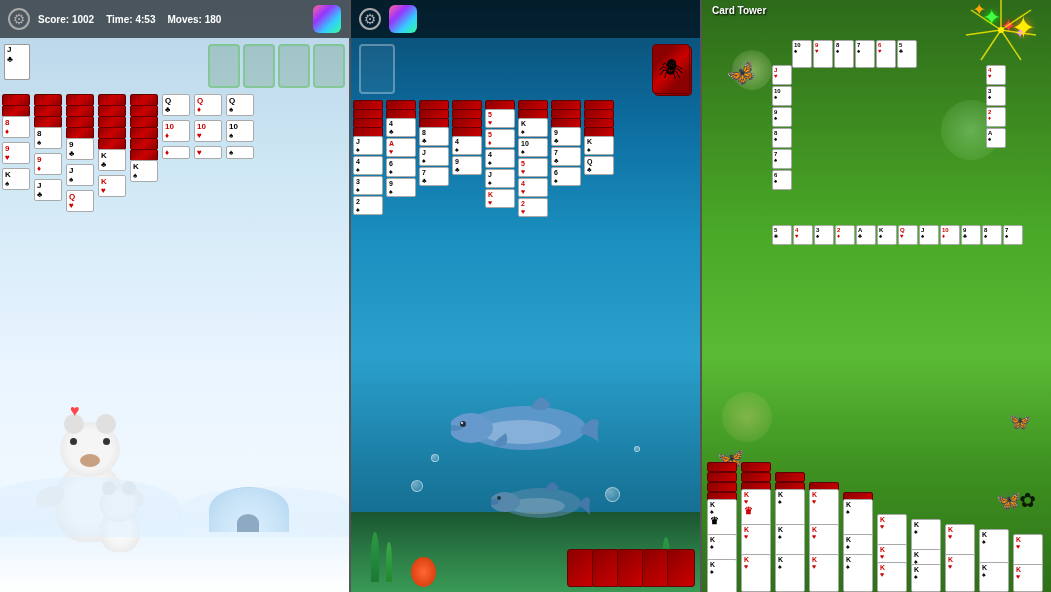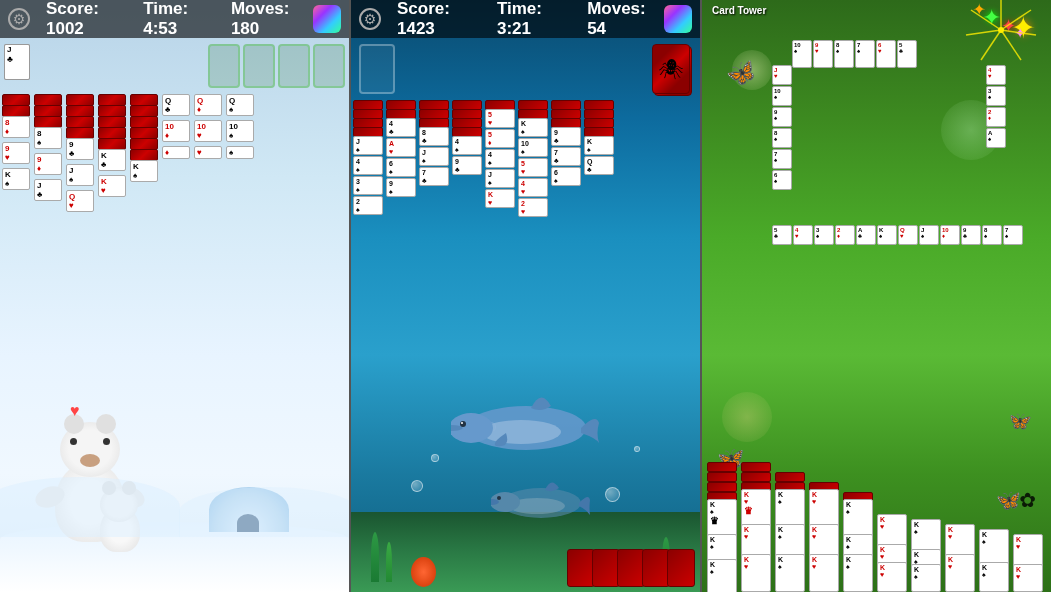--- a/index.html
+++ b/index.html
@@ -62,23 +62,22 @@
     }
 
     .header-stats {
       display: flex;
       gap: 12px;
       flex: 1;
     }
 
     .stat-item {
       color: white;
-      font-size: 17px;
+      font-size: 10px;
       font-weight: bold;
-      margin-left: 8px;
     }
 
     
     .igloo {
       position: absolute;
       bottom: 60px;
       right: 60px;
       width: 80px;
       height: 55px;
     }
@@ -307,34 +306,20 @@
   <div style="position:absolute;bottom:55px;left:0;right:0;height:80px;z-index:1;">
     <div style="position:absolute;bottom:0;left:-20px;width:200px;height:60px;background:rgba(220,240,255,0.5);border-radius:50% 50% 0 0;"></div>
     <div style="position:absolute;bottom:0;right:-10px;width:180px;height:50px;background:rgba(220,240,255,0.4);border-radius:50% 50% 0 0;"></div>
   </div>
 </div>
 
 <div class="panel panel-2">
 
   <div class="game-header">
     <div class="gear-icon">⚙</div>
-    <div class="header-stats">
-      <span class="stat-item">
-        <span>Score:</span>
-        <span>1423</span>
-      </span>
-      <span class="stat-item">
-        <span>Time:</span>
-        <span>3:21</span>
-      </span>
-      <span class="stat-item">
-        <span>Moves:</span>
-        <span>54</span>
-      </span>
-    </div>
     <div style="width:28px;height:28px;border-radius:6px;background:linear-gradient(135deg,#ff6699,#9933ff,#33ccff,#33ff99);display:flex;align-items:center;justify-content:center;"></div>
   </div>
 
   <div style="position:absolute;top:44px;left:8px;width:36px;height:50px;border:2px solid rgba(255,255,255,0.3);border-radius:4px;background:rgba(255,255,255,0.05);"></div>
 
   <div style="position:absolute;top:44px;right:8px;width:40px;height:52px;">
     <div style="position:absolute;width:38px;height:50px;background:linear-gradient(135deg,#8B0000 25%,#cc0000 50%,#8B0000 75%);border:1px solid #600;border-radius:4px;top:2px;left:2px;"></div>
     <div style="position:absolute;width:38px;height:50px;background:linear-gradient(135deg,#8B0000 25%,#cc0000 50%,#8B0000 75%);border:1px solid #600;border-radius:4px;top:0;left:0;display:flex;align-items:center;justify-content:center;font-size:20px;">🕷</div>
   </div>
 

